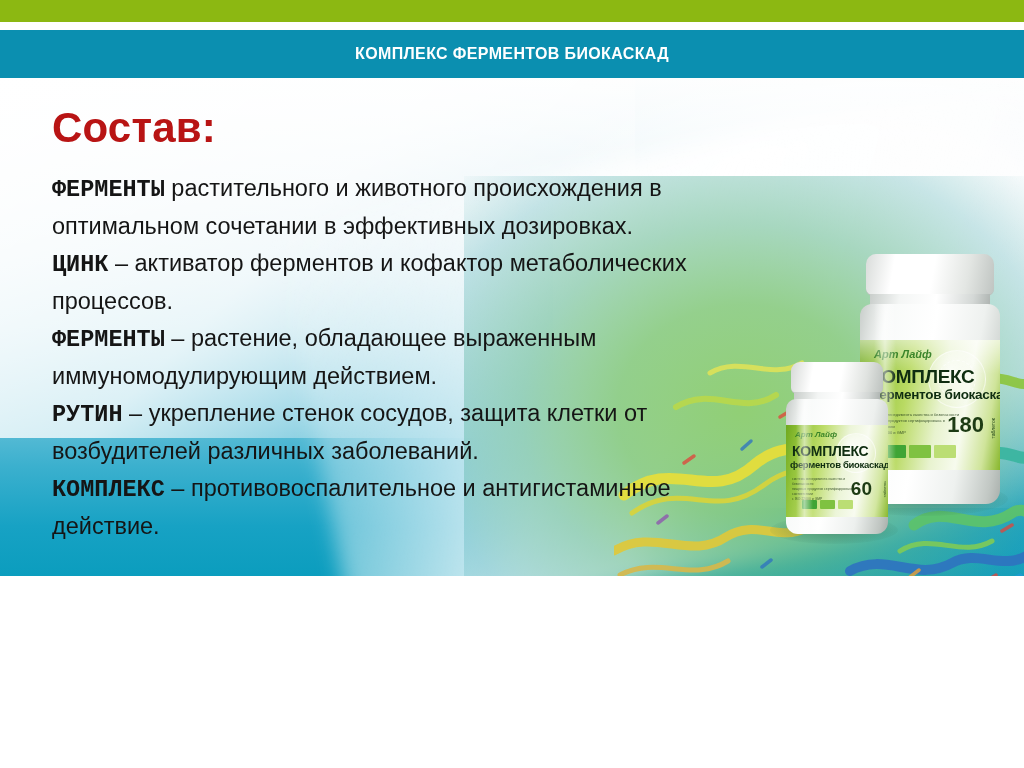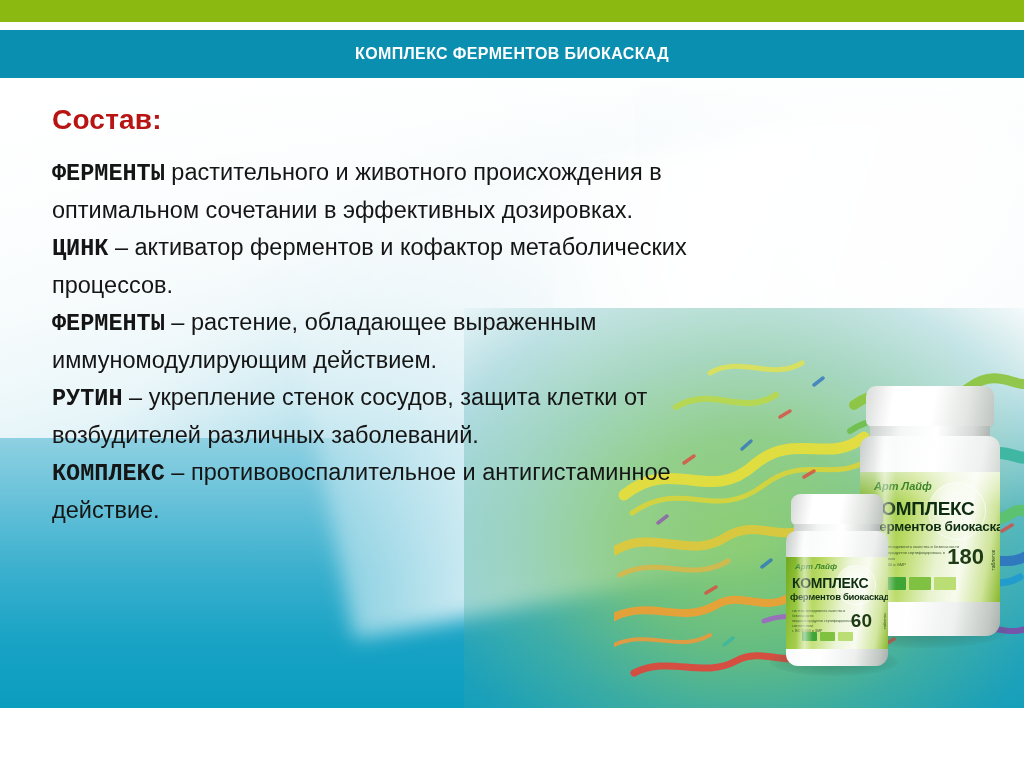--- a/index.html
+++ b/index.html
@@ -6,21 +6,21 @@
   * { margin:0; padding:0; box-sizing:border-box; }
 
   html, body {
     width:1024px; height:768px;
     font-family:"Liberation Sans", sans-serif;
     overflow:hidden;
   }
 
   .slide {
     position:relative;
-    width:1024px; height:708px;
+    width:1024px; height:576px;
     background:#bef264;
     overflow:hidden;
   }
 
   
   .bg-base {
     position:absolute; left:0; top:78px; right:0; bottom:0;
     background:
       linear-gradient(to bottom,
         #fdfefe 0%,
@@ -84,21 +84,21 @@
     white-space:nowrap;
   }
 
   
   .content {
     position:absolute; left:52px; top:104px; width:730px;
     z-index:6;
   }
   .section-title {
     color:#b81414;
-    font-size:28px;
+    font-size:42px;
     font-weight:bold;
     letter-spacing:0.2px;
     margin-bottom:18px;
   }
   .body-block { }
   .para {
     font-size:23.5px;
     line-height:37px;
     color:#151515;
     white-space:pre-wrap;

